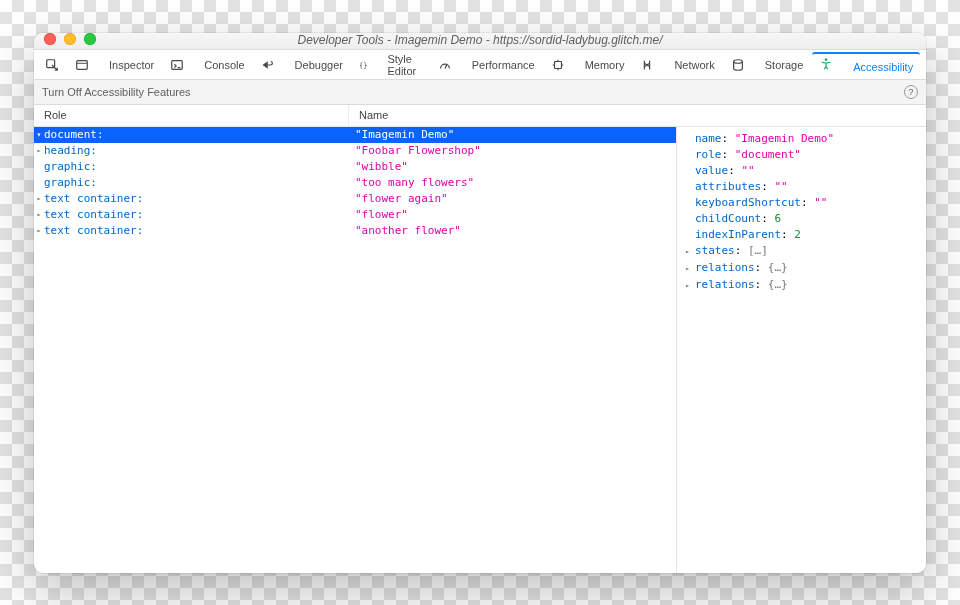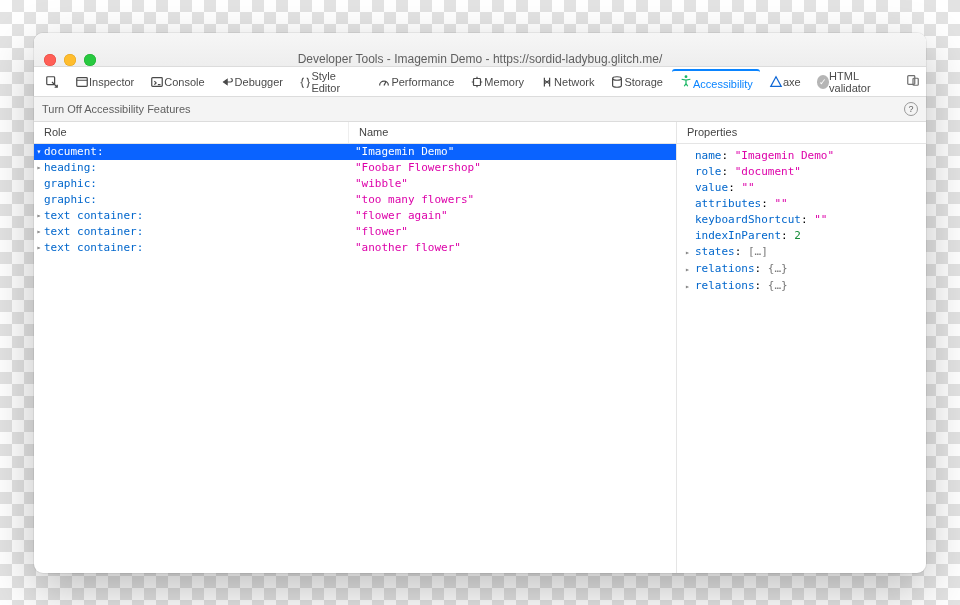--- a/index.html
+++ b/index.html
@@ -13,46 +13,47 @@
   }
   .window {
     width: 892px; height: 540px;
     background: #fff;
     border-radius: 9px;
     box-shadow: 0 18px 50px rgba(0,0,0,.25), 0 0 0 1px rgba(0,0,0,.06);
     display: flex; flex-direction: column;
     overflow: hidden;
   }
   .titlebar {
-    height: 34px;
+    height: 17px;
     background: linear-gradient(#f6f6f6,#eeeeee);
     border-bottom: 1px solid #dcdcdc;
-    display: flex; align-items: flex-end;
+    display: flex; align-items: flex-start;
     position: relative;
+    font-style: italic;
   }
   .traffic { display: flex; gap: 8px; padding-left: 10px; }
   .dot { width: 12px; height: 12px; border-radius: 50%; }
   .dot.red { background: #ff5f57; box-shadow: inset 0 0 0 .5px #e24238; }
   .dot.yellow { background: #ffbd2e; box-shadow: inset 0 0 0 .5px #e1a117; }
   .dot.green { background: #28c940; box-shadow: inset 0 0 0 .5px #1aab2b; }
   .title {
     position: absolute; left: 0; right: 0;
     text-align: center; color: #5f5f5f; font-size: 12px;
     pointer-events: none;
   }
   .toolbar {
     height: 30px;
     border-bottom: 1px solid #dcdcdc;
     display: flex; align-items: center;
     padding: 0 6px 0 4px;
     gap: 2px;
     color: #4a4a4a;
   }
   .tbtn {
-    display: inline-flex; align-items: center; gap: 0;
+    display: inline-flex; align-items: center; gap: 20px;
     padding: 3px 7px; border-radius: 3px;
     font-size: 11px; cursor: default;
     border-top: 2px solid transparent;
   }
   .tbtn.active { color: #0a84ff; border-top-color: #0a84ff; align-items: flex-end; }
   .tbtn svg { width: 14px; height: 14px; stroke: currentColor; fill: none; stroke-width: 1.4; }
   .spacer { flex: 1; }
   .toolbar-right { display: flex; align-items: center; gap: 8px; color: #6f6f6f; }
   .toolbar-right svg { width: 14px; height: 14px; stroke: currentColor; fill: none; stroke-width: 1.4; }
   .subbar {
@@ -227,21 +228,20 @@
   </div>
 
   <div class="subbar">
     <span>Turn Off Accessibility Features</span>
     <span class="q">?</span>
   </div>
 
   <div class="headers">
     <div class="col-role">Role</div>
     <div class="col-name">Name</div>
-    <div class="col-props">Properties</div>
   </div>
 
   <div class="body">
 
     <div class="tree" id="tree">
         <div class="row selected">
           <div class="role indent0">
             <span class="twisty">▾</span>
             <span class="role-text">document:</span>
           </div>
@@ -290,20 +290,21 @@
           <div class="name"><span class="name-text">"another flower"</span></div>
         </div>
       </div>
 
     <div class="props">
       <div class="prow"><span class="tw"></span><span class="k">name</span>: <span class="v-str">"Imagemin Demo"</span></div>
       <div class="prow"><span class="tw"></span><span class="k">role</span>: <span class="v-str">"document"</span></div>
       <div class="prow"><span class="tw"></span><span class="k">value</span>: <span class="v-str">""</span></div>
       <div class="prow"><span class="tw"></span><span class="k">attributes</span>: <span class="v-str">""</span></div>
       <div class="prow"><span class="tw"></span><span class="k">keyboardShortcut</span>: <span class="v-str">""</span></div>
+      <div class="prow"><span class="tw"></span><span class="k">childCount</span>: <span class="v-num">6</span></div>
       <div class="prow"><span class="tw"></span><span class="k">indexInParent</span>: <span class="v-num">2</span></div>
       <div class="prow"><span class="tw">▸</span><span class="k">states</span>: <span class="inl">[…]</span></div>
       <div class="prow"><span class="tw">▸</span><span class="k">relations</span>: <span class="inl">{…}</span></div>
       <div class="prow"><span class="tw">▸</span><span class="k">relations</span>: <span class="inl">{…}</span></div>
     </div>
 
   </div>
 
 </div>
 

